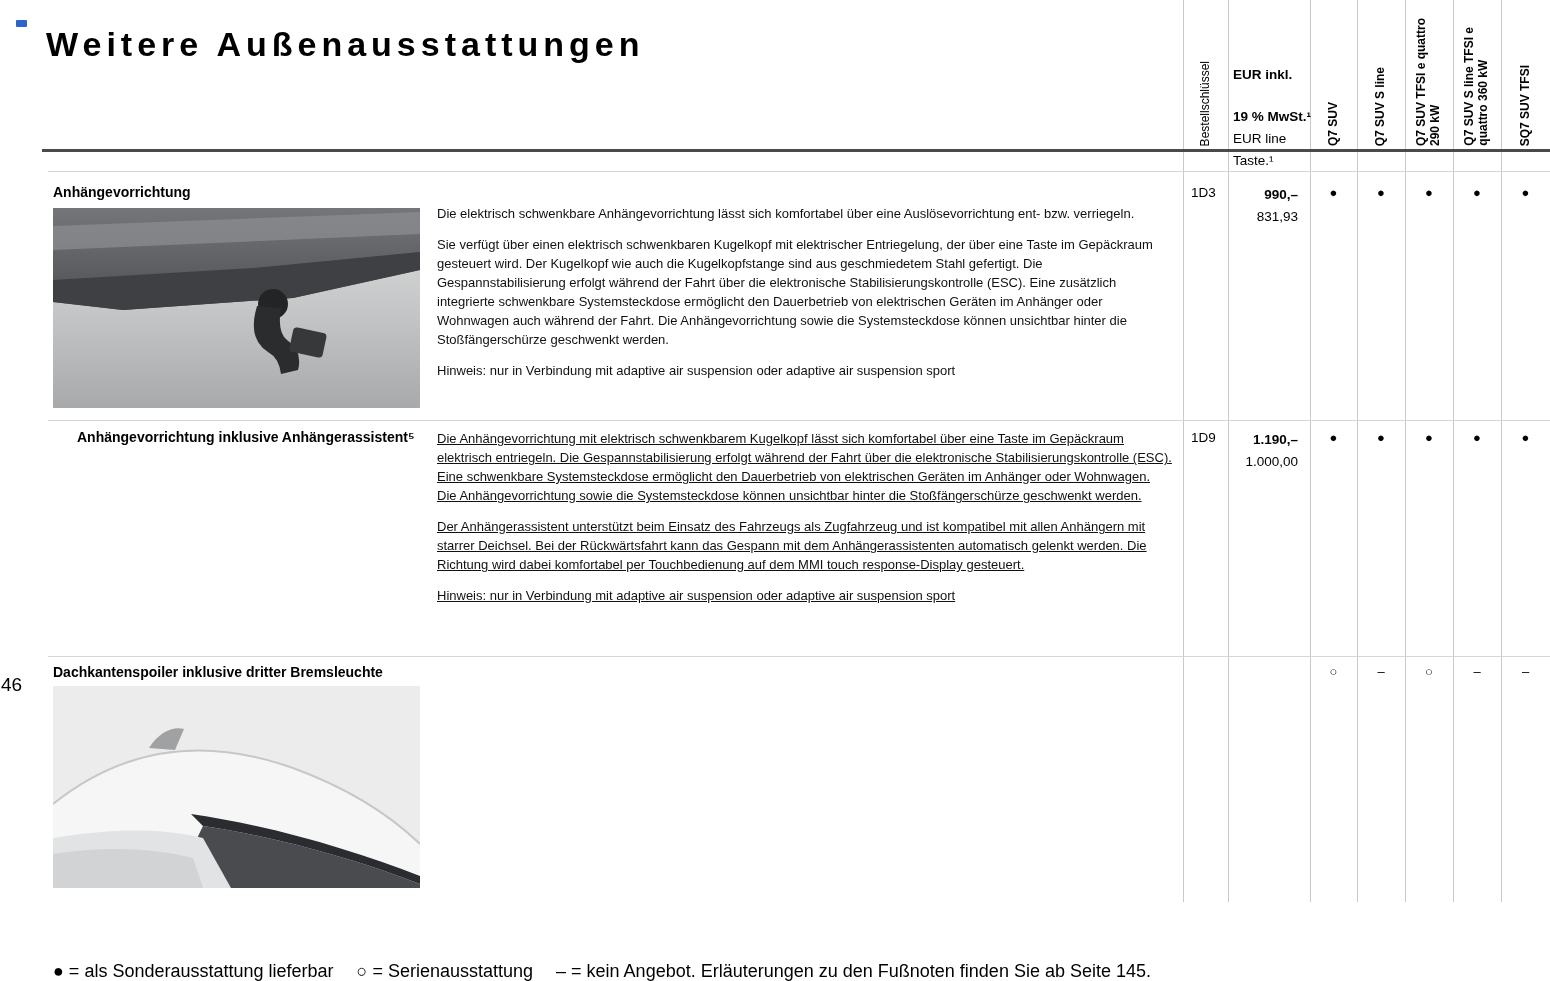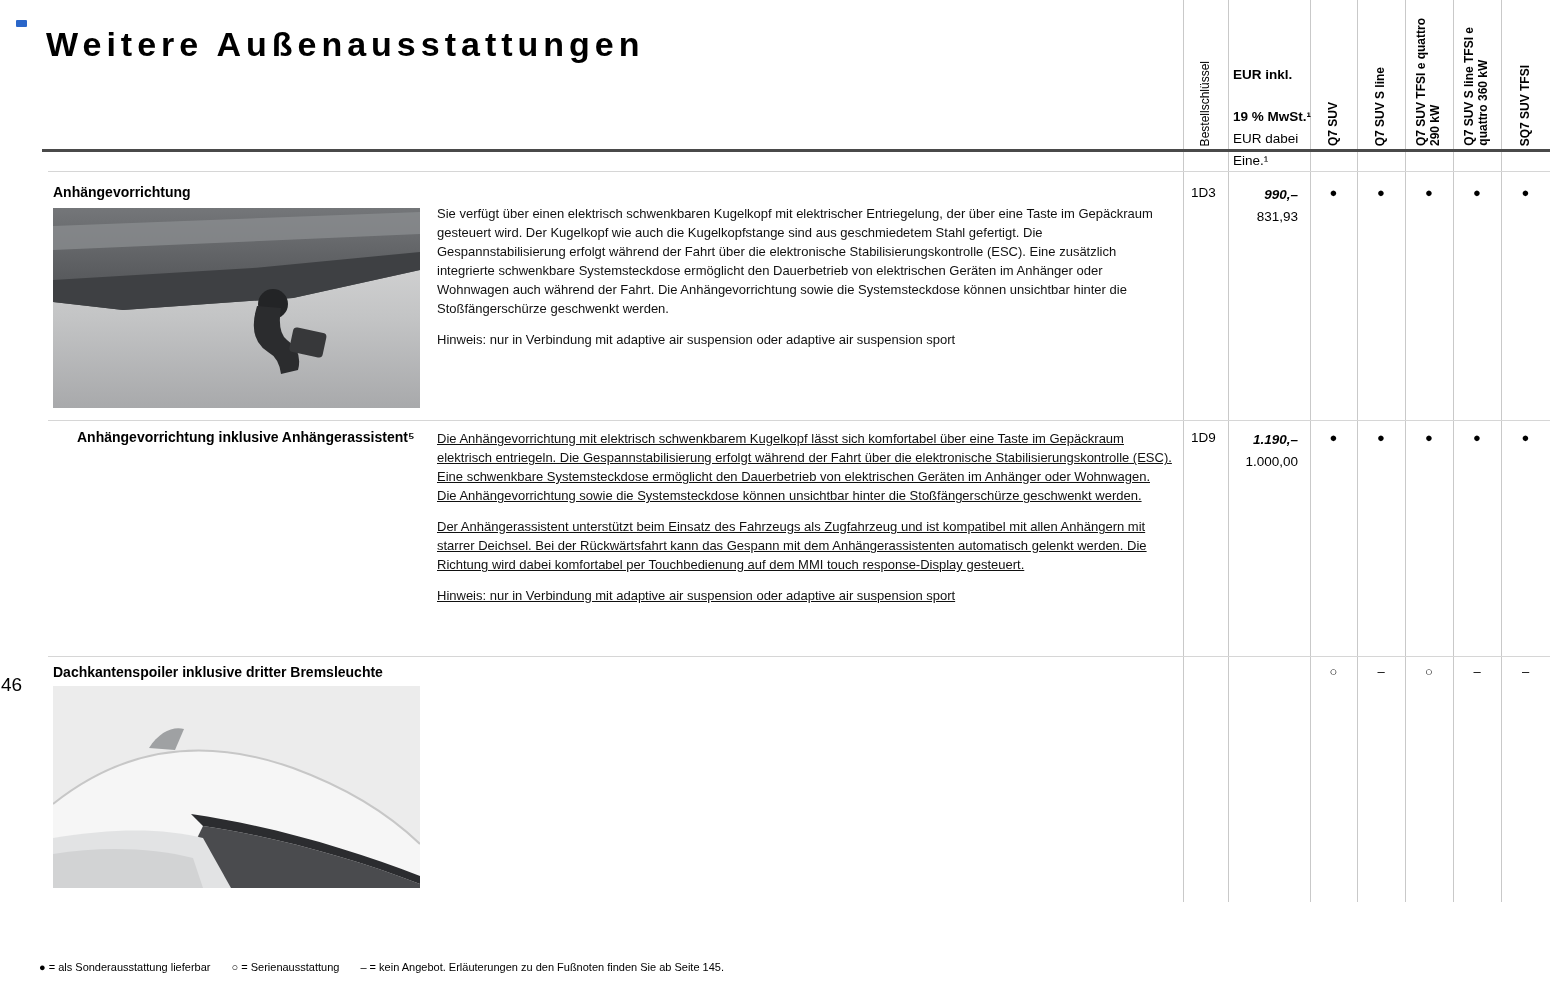--- a/index.html
+++ b/index.html
@@ -27,32 +27,32 @@
   .price-header{position:absolute;left:1233px;top:44px;width:76px;font-size:13.5px;line-height:22px;}
   .price-header .ph-line{white-space:nowrap;}
   .price-header .ph-bold{font-weight:bold;margin-top:20px;}
   
   .row-title{position:absolute;font-size:14px;font-weight:bold;white-space:nowrap;}
   .desc{position:absolute;width:736px;font-size:13px;line-height:19px;color:#111;}
   .desc p{margin:0 0 12px 0;}
   .desc p:last-child{margin-bottom:0;}
   .order-code{position:absolute;left:1191px;font-size:13.5px;}
   .price-block{position:absolute;left:1228px;width:70px;text-align:right;font-size:13.5px;line-height:22px;}
-  .price-gross{font-weight:bold;font-style:italic;}
+  .price-gross{font-weight:bold;}
   .avail-row{position:absolute;left:0;top:0;width:1550px;height:0;}
   .avail{position:absolute;text-align:center;font-size:13px;line-height:16px;}
   .mc0{left:1310px;width:47px;}
   .mc1{left:1357px;width:48px;}
   .mc2{left:1405px;width:48px;}
   .mc3{left:1453px;width:48px;}
   .mc4{left:1501px;width:49px;}
   .opt-image{position:absolute;left:53px;display:block;}
   
   .page-number{position:absolute;left:1px;top:658px;font-size:19px;margin-top:16px;}
-  .footer-legend{position:absolute;left:39px;top:961px;font-size:11px;white-space:nowrap;}
+  .footer-legend{position:absolute;left:53px;top:961px;font-size:18px;white-space:nowrap;}
   .footer-legend span + span{margin-left:18px;}
 </style>
 </head>
 <body>
 
 <div class="page-marker"></div>
 <h1 class="page-title">Weitere Außenausstattungen</h1>
 
 <div class="vline" style="left:1183px;"></div>
 <div class="vline" style="left:1228px;"></div>
@@ -65,22 +65,22 @@
 <div class="hline" style="top:171px;"></div>
 <div class="hline" style="top:420px;"></div>
 <div class="hline" style="top:656px;"></div>
 
 <div class="hcell" style="left:1183px;width:45px;">
   <span class="vtext">Bestellschlüssel</span>
 </div>
 <div class="price-header">
   <div class="ph-line ph-bold">EUR inkl.</div>
   <div class="ph-line ph-bold">19 % MwSt.¹</div>
-  <div class="ph-line">EUR dabei</div>
-  <div class="ph-line">Eine.¹</div>
+  <div class="ph-line">EUR line</div>
+  <div class="ph-line">Taste.¹</div>
 </div>
 <div class="hcell mc0">
   <span class="vtext bold">Q7 SUV</span>
 </div>
 <div class="hcell mc1">
   <span class="vtext bold">Q7 SUV S line</span>
 </div>
 <div class="hcell mc2">
   <span class="vtext bold">Q7 SUV TFSI e quattro
 290 kW</span>
@@ -111,20 +111,21 @@
     <rect width="367" height="200" fill="url(#hbg)"></rect>
     <path d="M0 0 H367 V62 L240 90 L70 102 L0 94 Z" fill="url(#hbump)"></path>
     <path d="M0 18 L367 4 V26 L0 42 Z" fill="#8b8d90" opacity="0.75"></path>
     <path d="M0 72 L200 60 L367 44 V62 L240 90 L70 102 L0 94 Z" fill="#3e4043"></path>
     <circle cx="220" cy="96" r="15" fill="#232426"></circle>
     <path d="M228 100 q-4 24 6 32 q16 11 11 30 l-17 4 q-2 -16 -13 -22 q-21 -13 -11 -46 Z" fill="#2b2c2e"></path>
     <rect x="238" y="122" width="34" height="25" rx="4" fill="#37383a" transform="rotate(12 255 134)"></rect>
   </svg>
 
   <div class="desc" style="left:437px;top:204px;">
+    <p>Die elektrisch schwenkbare Anhängevorrichtung lässt sich komfortabel über eine Auslösevorrichtung ent- bzw. verriegeln.</p>
     <p>Sie verfügt über einen elektrisch schwenkbaren Kugelkopf mit elektrischer Entriegelung, der über eine Taste im Gepäckraum gesteuert wird. Der Kugelkopf wie auch die Kugelkopfstange sind aus geschmiedetem Stahl gefertigt. Die Gespannstabilisierung erfolgt während der Fahrt über die elektronische Stabilisierungskontrolle (ESC). Eine zusätzlich integrierte schwenkbare Systemsteckdose ermöglicht den Dauerbetrieb von elektrischen Geräten im Anhänger oder Wohnwagen auch während der Fahrt. Die Anhängevorrichtung sowie die Systemsteckdose können unsichtbar hinter die Stoßfängerschürze geschwenkt werden.</p>
     <p>Hinweis: nur in Verbindung mit adaptive air suspension oder adaptive air suspension sport</p>
   </div>
 
   <div class="order-code" style="top:185px;">1D3</div>
   <div class="price-block" style="top:184px;">
     <div class="price-gross">990,–</div>
     <div class="price-net">831,93</div>
   </div>
 

